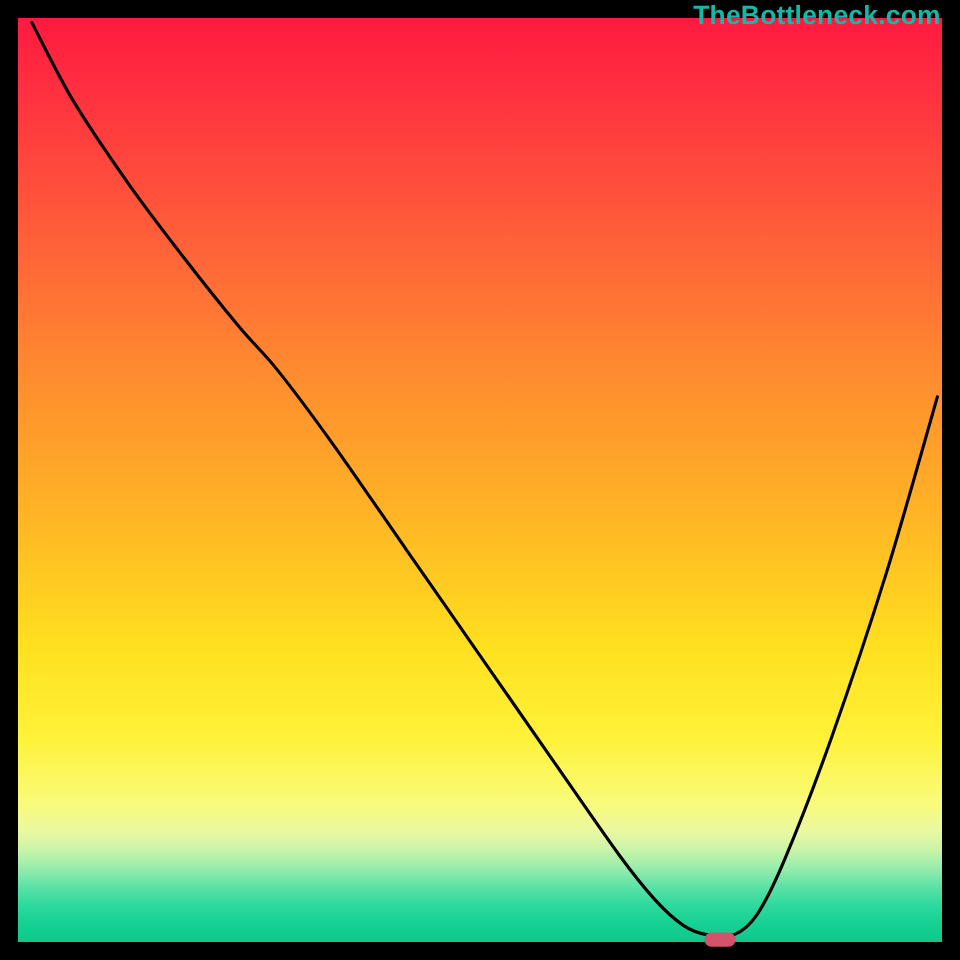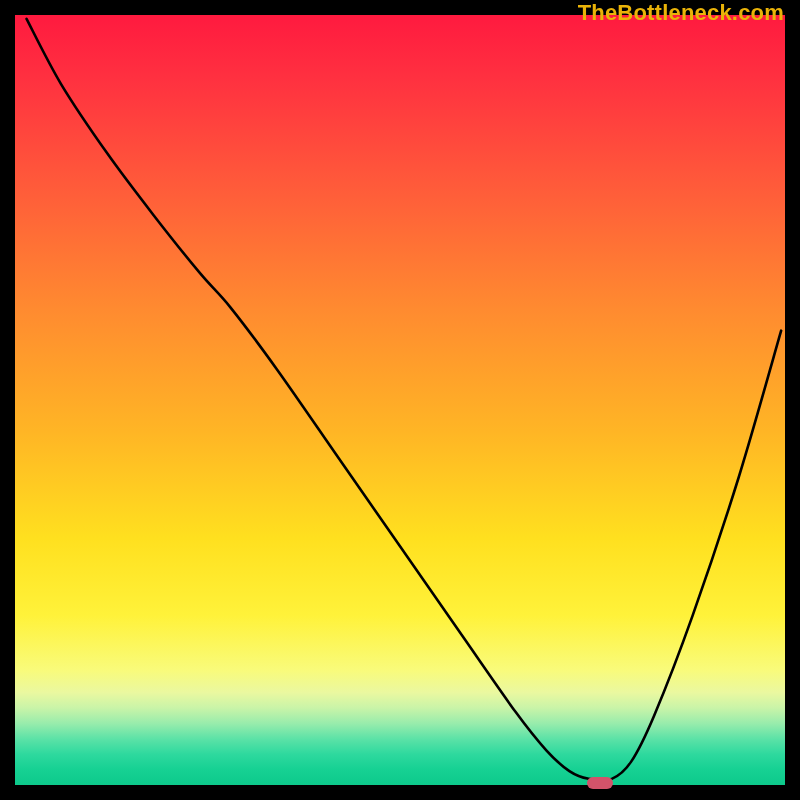--- a/index.html
+++ b/index.html
@@ -49,21 +49,21 @@
     width: 770px;
     height: 770px;
   }
   .watermark {
     position: absolute;
     top: 0px;
     right: 16px;
     font-family: Arial, Helvetica, sans-serif;
     font-size: 22px;
     font-weight: 600;
-    color: #eab308;
+    color: #14b8a6;
     letter-spacing: 0.2px;
   }
   .marker {
     position: absolute;
     width: 26px;
     height: 12px;
     border-radius: 6px;
     background: #d2536a;
     transform: translate(-50%, -50%);
   }

